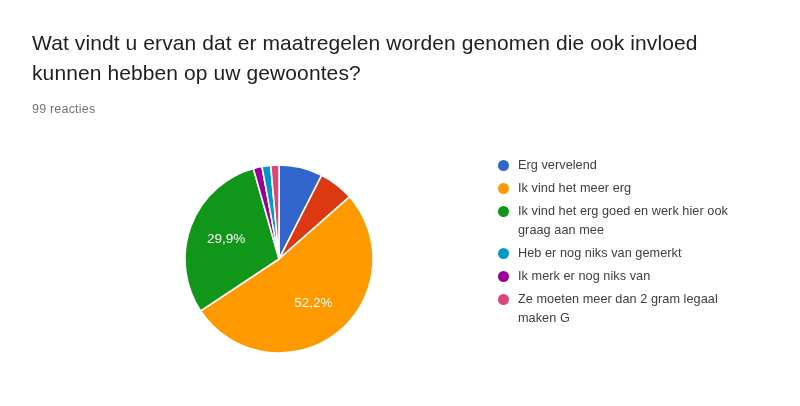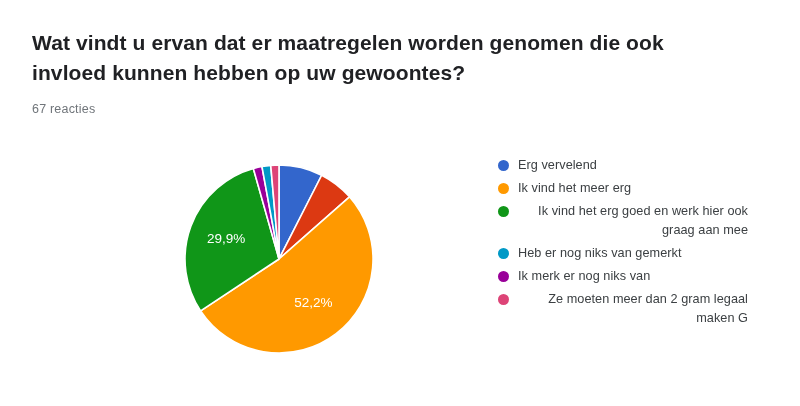--- a/index.html
+++ b/index.html
@@ -16,21 +16,21 @@
     position:absolute;inset:0;
     background:#fff;
   }
   #header{
     position:absolute;
     left:32px;top:28px;right:60px;
   }
   #question{
     font-size:21px;
     line-height:30px;
-    font-weight:700;
+    font-weight:400;
     color:#202124;
     letter-spacing:0.1px;
     margin:0;
     max-width:700px;
   }
   #responses{
     margin-top:14px;
     font-size:12.5px;
     color:#70757a;
     letter-spacing:0.2px;
@@ -58,21 +58,20 @@
   #legend{
     position:absolute;
     left:498px;top:16px;
     width:262px;
   }
   .legend-item{
     display:flex;
     align-items:flex-start;
     margin-bottom:4px;
     line-height:19px;
-    text-align:right;
   }
   .legend-swatch{
     flex:0 0 auto;
     width:11px;height:11px;
     border-radius:50%;
     margin-top:4px;
     margin-right:9px;
   }
   .legend-label{
     font-size:12.7px;
@@ -81,21 +80,21 @@
     max-width:230px;
   }
 </style>
 </head>
 <body>
 
 <div id="card">
 
   <div id="header">
     <h1 id="question">Wat vindt u ervan dat er maatregelen worden genomen die ook invloed kunnen hebben op uw gewoontes?</h1>
-    <div id="responses">67 reacties</div>
+    <div id="responses">99 reacties</div>
   </div>
 
   <div id="chart-area">
 
     <div id="pie-wrap">
       <svg id="pie-svg" viewBox="0 0 190 190">
         <g id="slices">
             <path class="slice" fill="#3366cc" d="M 95 95 L 95.00 1.00 A 94 94 0 0 1 137.68 11.25 Z"></path>
             <path class="slice" fill="#dc3912" d="M 95 95 L 137.68 11.25 A 94 94 0 0 1 165.51 32.84 Z"></path>
             <path class="slice" fill="#ff9900" d="M 95 95 L 165.51 32.84 A 94 94 0 1 1 16.60 146.85 Z"></path>

